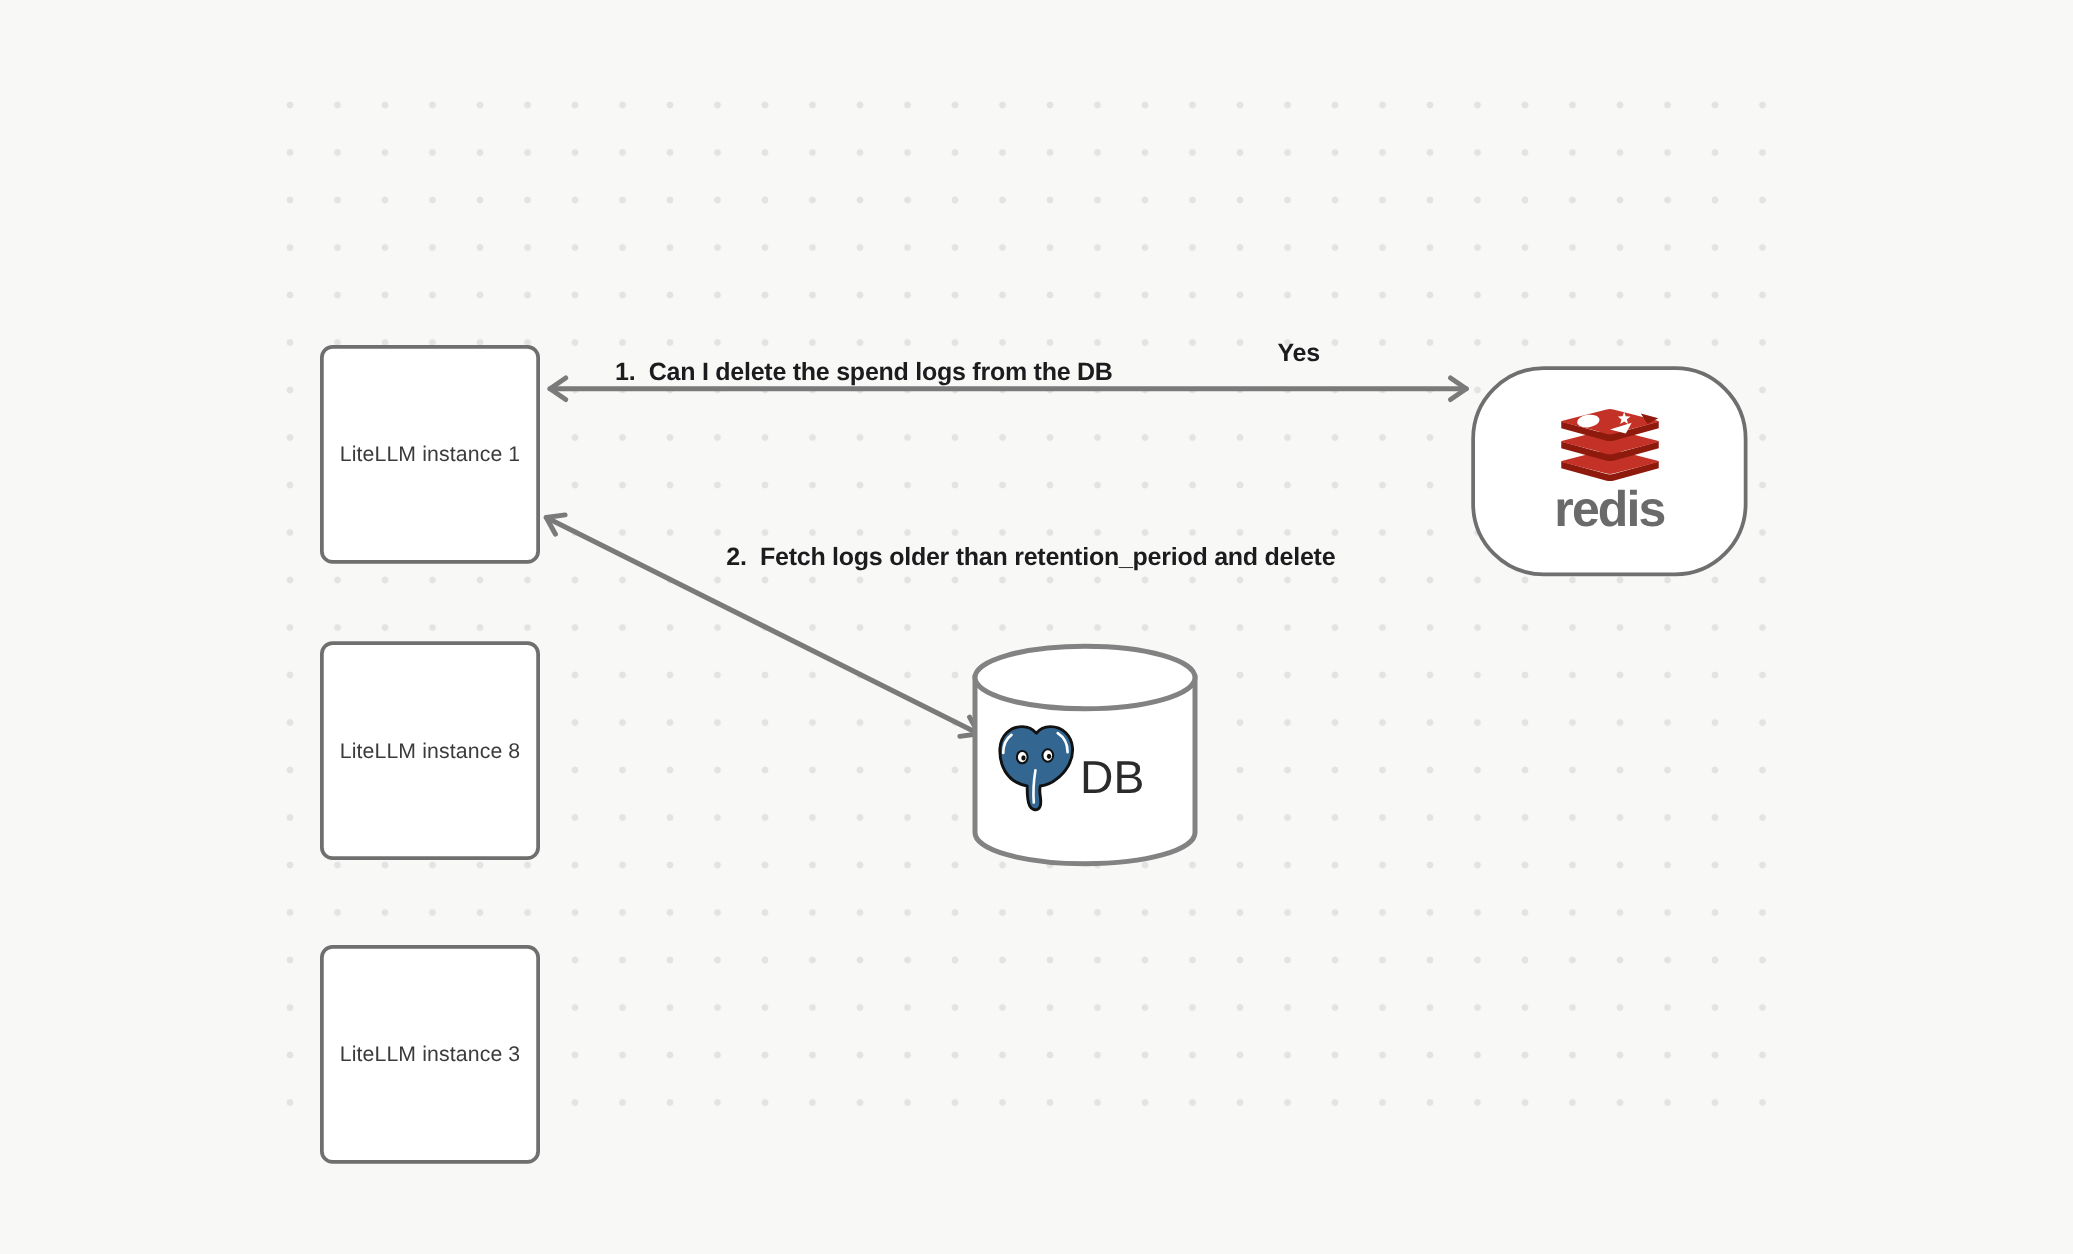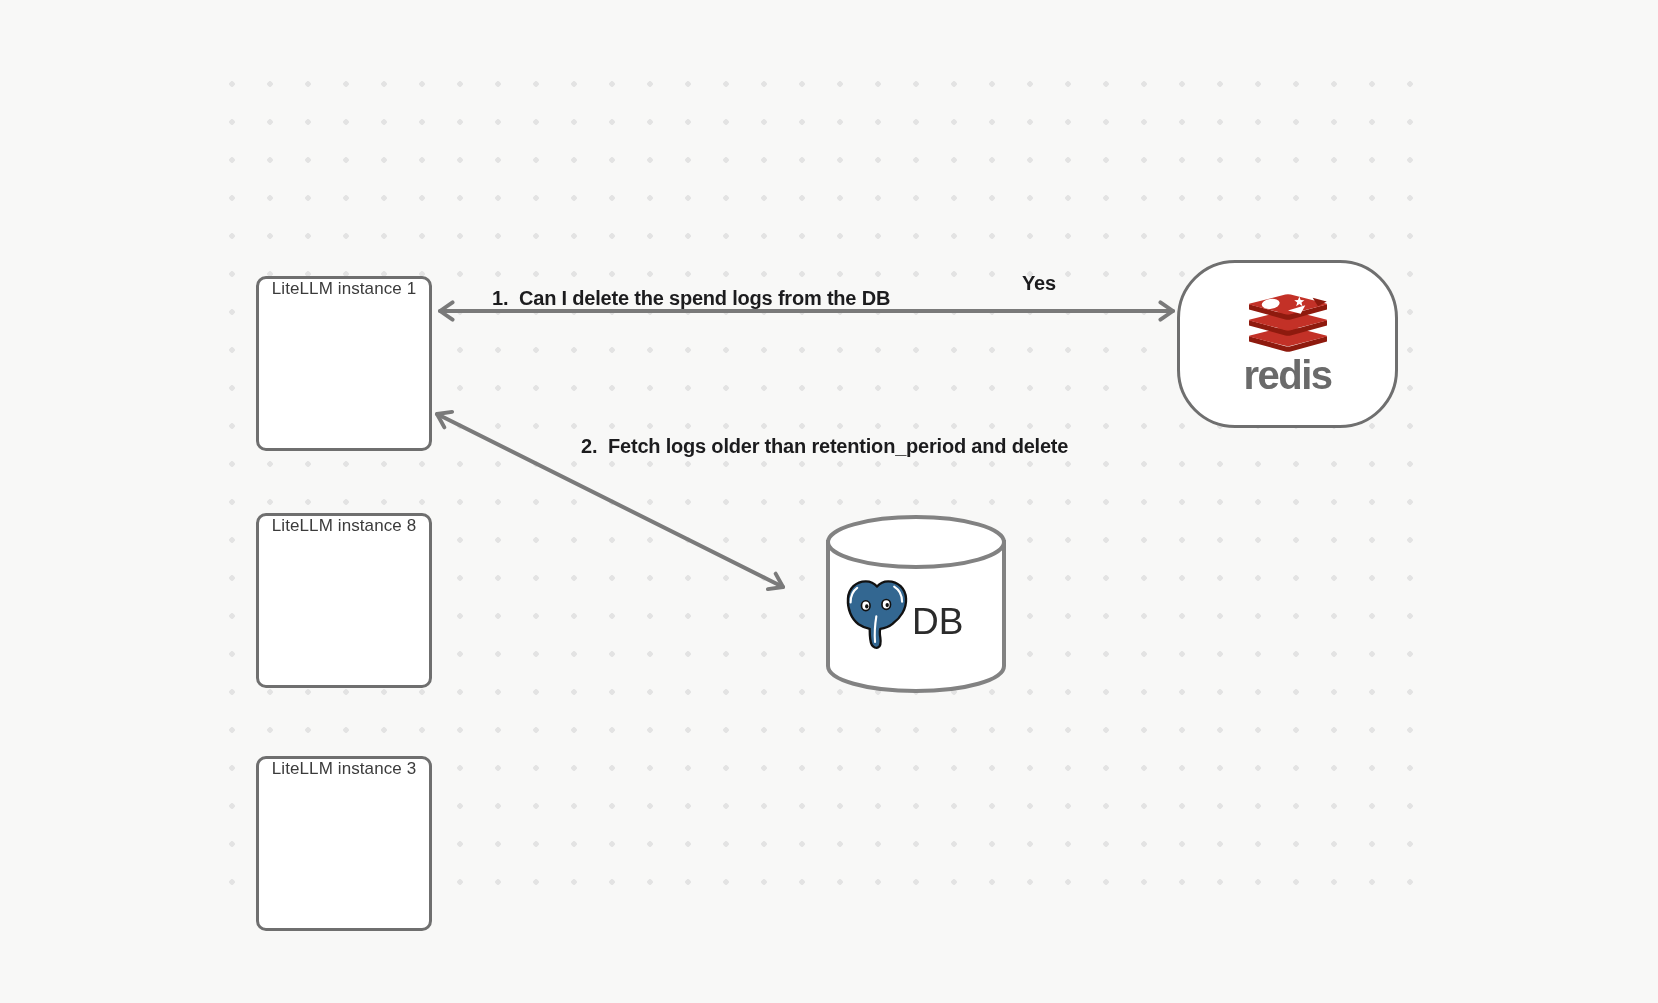--- a/index.html
+++ b/index.html
@@ -10,44 +10,44 @@
   }
   .dots{
     position:absolute;left:214px;top:64px;width:1216px;height:838px;
     background-image:radial-gradient(circle,#e3e3e3 2.5px,rgba(0,0,0,0) 3px);
     background-size:38px 38px;background-position:-1px 1px;
   }
   .arrows{position:absolute;left:0;top:0;width:1658px;height:1003px;pointer-events:none;}
   .node-box{
     position:absolute;left:256px;width:176px;height:175px;
     background:#ffffff;border:3.5px solid #6f6f6f;border-radius:10px;
-    box-sizing:border-box;display:flex;justify-content:center;
+    box-sizing:border-box;display:flex;align-items:center;justify-content:center;
     font-size:17px;color:#3b3b3b;letter-spacing:0.1px;
   }
   #box1{top:276px;}
   #box2{top:513px;}
   #box3{top:756px;}
   .redis-node{
-    position:absolute;left:1177px;top:260px;width:221px;height:168px;
+    position:absolute;left:1177px;top:293px;width:221px;height:168px;
     background:#ffffff;border:3.5px solid #6f6f6f;border-radius:58px;
     box-sizing:border-box;display:flex;flex-direction:column;
     align-items:center;justify-content:center;
   }
   .redis-word{
     font-size:40px;font-weight:700;color:#6a6a6a;letter-spacing:-1.5px;
     line-height:1;margin-top:3px;
   }
   .edge-label{
     position:absolute;font-weight:700;font-size:20px;line-height:24px;
     color:#1c1c1e;white-space:pre;letter-spacing:-0.2px;
   }
   #edge1-label{left:492px;top:286px;}
   #edge1-response{left:1022px;top:271px;}
   #edge2-label{left:581px;top:434px;}
-  .db-wrap{position:absolute;left:820px;top:514px;width:192px;height:180px;}
+  .db-wrap{position:absolute;left:772px;top:514px;width:192px;height:180px;}
   .db-text{font-family:"Liberation Sans",sans-serif;font-size:37px;font-weight:500;fill:#2b2b2b;}
 </style>
 </head>
 <body>
 
 <div class="dots"></div>
 
 <svg class="arrows">
   <defs>
     <marker id="chev" viewBox="0 0 14 14" refX="11.5" refY="7" markerWidth="5.5" markerHeight="5.5" orient="auto-start-reverse">

